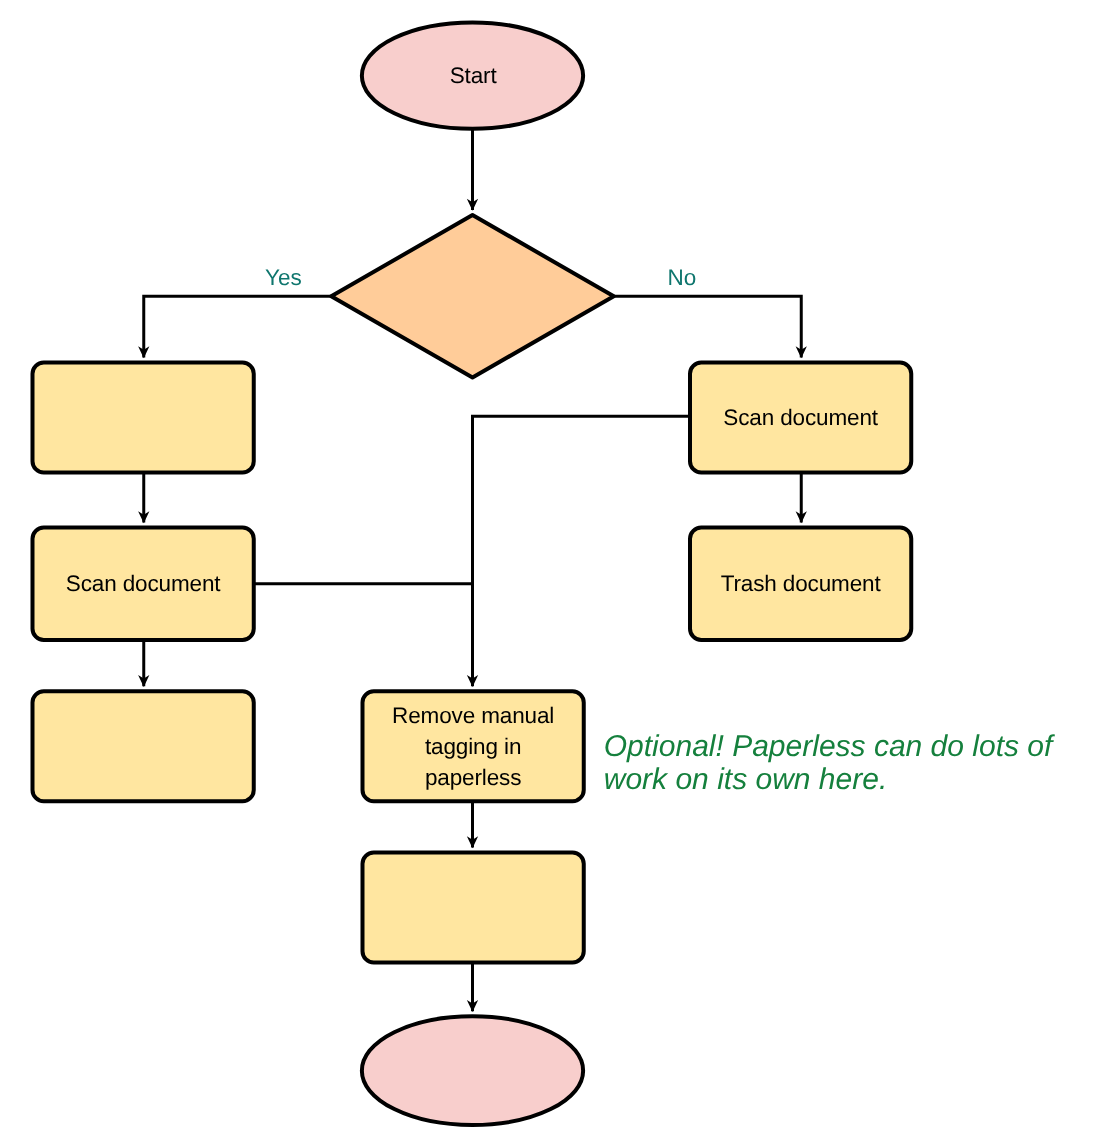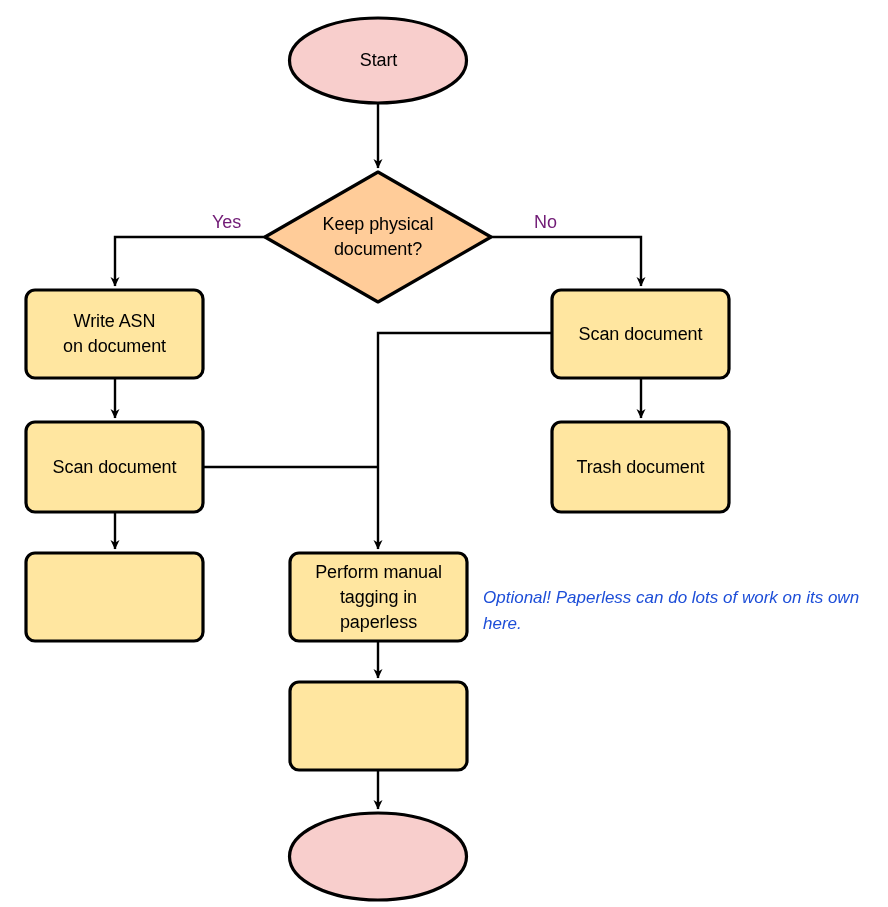--- a/index.html
+++ b/index.html
@@ -38,32 +38,32 @@
     color: #000000;
     white-space: pre-line;
     pointer-events: none;
     letter-spacing: -0.1px;
   }
   .edge-label {
     position: absolute;
     font-family: "Liberation Sans", sans-serif;
     font-size: 18px;
     line-height: 20px;
-    color: #701a75;
+    color: #0f766e;
     background: #ffffff;
     padding: 0 2px;
     white-space: nowrap;
   }
   .note-text {
     position: absolute;
     font-family: "Liberation Sans", sans-serif;
     font-style: italic;
-    font-size: 17px;
+    font-size: 24px;
     line-height: 26px;
-    color: #1d4ed8;
+    color: #15803d;
     width: 404px;
     white-space: pre-line;
   }
 </style>
 </head>
 <body>
 
 <div id="flow-root">
 
   <svg id="flow-svg" viewBox="0 0 888 907">
@@ -115,34 +115,30 @@
       <rect x="290" y="553" width="177" height="88" rx="9" ry="9" fill="#ffe6a0"></rect>
 
       <rect x="290" y="682" width="177" height="88" rx="9" ry="9" fill="#ffe6a0"></rect>
 
       <ellipse cx="378" cy="856.5" rx="88.5" ry="43.5" fill="#f8cecc"></ellipse>
     </g>
   </svg>
 
   <div class="node-label" style="left:290px; top:18px; width:177px; height:85px;">Start</div>
 
-  <div class="node-label" style="left:288px; top:197px; width:180px; height:80px;">Keep physical
-document?</div>
 
-  <div class="node-label" style="left:26px; top:290px; width:177px; height:88px;">Write ASN
-on document</div>
 
   <div class="node-label" style="left:26px; top:422px; width:177px; height:90px;">Scan document</div>
 
 
   <div class="node-label" style="left:552px; top:290px; width:177px; height:88px;">Scan document</div>
 
   <div class="node-label" style="left:552px; top:422px; width:177px; height:90px;">Trash document</div>
 
-  <div class="node-label" style="left:290px; top:553px; width:177px; height:88px;">Perform manual
+  <div class="node-label" style="left:290px; top:553px; width:177px; height:88px;">Remove manual
 tagging in
 paperless</div>
 
 
 
   <div class="edge-label" style="left:210px; top:212px;">Yes</div>
 
   <div class="edge-label" style="left:532px; top:212px;">No</div>
 
   <div class="note-text" style="left:483px; top:585px;">Optional! Paperless can do lots of work on its own here.</div>

